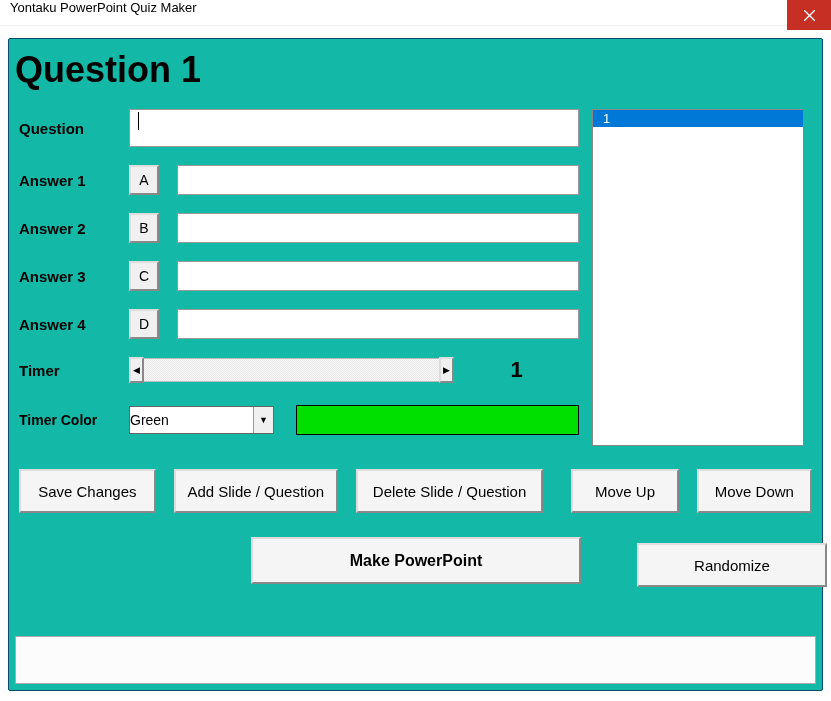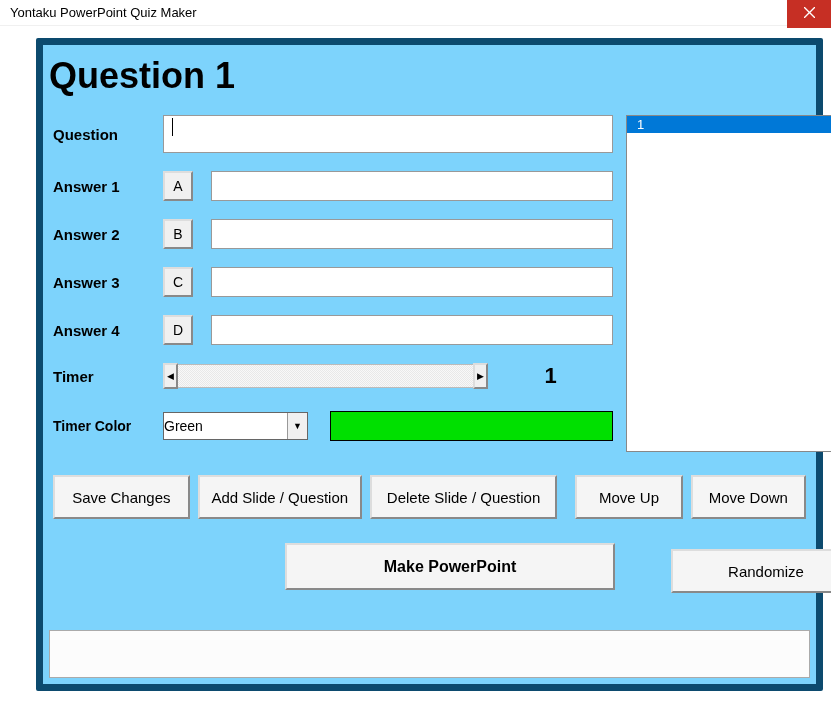--- a/index.html
+++ b/index.html
@@ -10,21 +10,21 @@
     background: #ffffff;
     width: 831px;
     height: 701px;
     overflow: hidden;
     position: relative;
   }
   .titlebar {
     height: 26px;
     background: #ffffff;
     display: flex;
-    align-items: center;
+    align-items: flex-start;
     padding-left: 10px;
     font-size: 13px;
     color: #000;
     border-bottom: 1px solid #f0f0f0;
   }
   .titlebar-title { flex: 1; }
   .close-btn {
     width: 44px;
     height: 30px;
     background: #c62f24;
@@ -35,24 +35,23 @@
     font-size: 14px;
     cursor: pointer;
   }
   .close-btn svg { width: 11px; height: 11px; }
   .window-body {
     position: absolute;
     left: 8px;
     right: 8px;
     top: 38px;
     bottom: 10px;
-    border: 7px solid #0c4a6e;
+    border: 1px solid #0c4a6e;
     border-radius: 2px;
-    background: #7dd3fc;
-    margin-left: 28px;
+    background: #14b8a6;
   }
   .heading {
     font-size: 36px;
     font-weight: 700;
     padding: 10px 0 8px 6px;
     color: #000;
   }
   .form-area {
     position: absolute;
     left: 10px;
@@ -175,21 +174,21 @@
     color: #fff;
     background: #0078d7;
     cursor: pointer;
   }
   .btn-row {
     position: absolute;
     top: 430px;
     left: 10px;
     right: 10px;
     display: flex;
-    gap: 8px;
+    gap: 18px;
   }
   .btn {
     height: 44px;
     background: #f5f5f5;
     border: 2px outset #ddd;
     font-size: 15px;
     cursor: pointer;
     font-family: inherit;
     padding: 0;
   }

